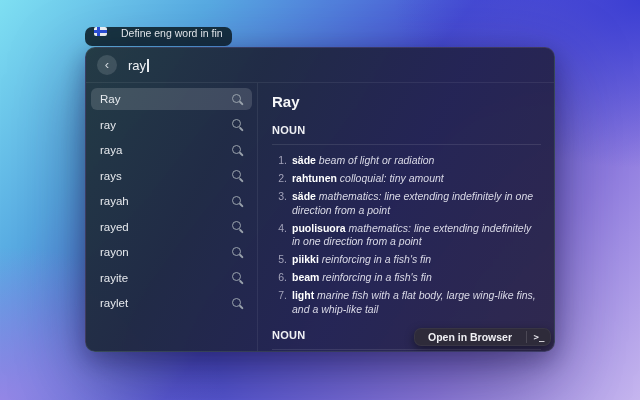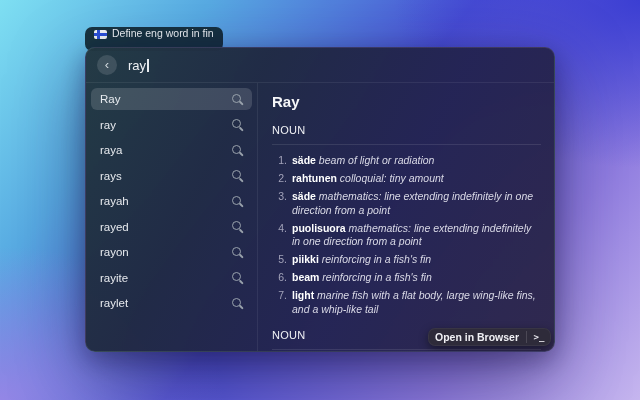--- a/index.html
+++ b/index.html
@@ -10,21 +10,21 @@
     position:relative; width:640px; height:400px; overflow:hidden;
     background:
       radial-gradient(55% 60% at 100% 0%, rgba(56,60,210,.95) 0%, rgba(56,60,210,0) 70%),
       radial-gradient(50% 55% at 0% 100%, rgba(155,134,231,.9) 0%, rgba(155,134,231,0) 70%),
       linear-gradient(128deg, #7edff2 0%, #58abe3 22%, #4a50d5 50%, #8f7ce0 78%, #c6b6ef 100%);
   }
 
   
   .pill {
     position:absolute; left:85px; top:27px; height:19px;
-    display:flex; align-items:flex-end; gap:5px; padding:12px 9px;
+    display:flex; align-items:flex-start; gap:14px; padding:0 9px;
     background:rgba(12,32,40,.88); border-radius:7px;
   }
   .flag {
     width:13px; height:9px; border-radius:2px; flex:none;
     background:
       linear-gradient(to right, rgba(0,0,0,0) 0 3.5px, #2b50d9 3.5px 6.5px, rgba(0,0,0,0) 6.5px),
       linear-gradient(to bottom, rgba(0,0,0,0) 0 3px, #2b50d9 3px 6px, rgba(0,0,0,0) 6px),
       #f2f5f7;
   }
   .pill-label { font-size:10.5px; font-weight:500; color:#eef2f4; white-space:nowrap; }
@@ -74,37 +74,37 @@
     border:1.4px solid #99a2ac; border-radius:50%;
   }
   .mag::after {
     content:''; position:absolute; width:4.5px; height:1.5px; background:#99a2ac;
     right:-0.5px; bottom:1px; transform:rotate(45deg); border-radius:1px;
   }
 
   
   .detailpane { flex:1; padding:10px 13px 0 14px; overflow:hidden; }
   .dtitle { font-size:15px; font-weight:700; color:#f5f6f8; }
-  .sec-h { font-size:11px; font-weight:400; letter-spacing:.3px; color:#f0f1f5; margin-top:14px; }
+  .sec-h { font-size:11px; font-weight:700; letter-spacing:.3px; color:#f0f1f5; margin-top:14px; }
   .sec-h.second { margin-top:13px; }
   .hr { height:1px; background:rgba(255,255,255,.1); margin:8px 0 9px; }
   .ents { margin-top:1px; }
   .ent { display:flex; font-size:10.5px; line-height:13.5px; margin-bottom:4.5px; }
   .num { flex:none; width:15px; text-align:right; margin-right:5px; color:#a3a3ba; }
   .body { flex:1; color:#d9d9e6; font-style:italic; }
   .term { font-weight:700; font-style:normal; color:#ffffff;text-align:center; }
 
   
   .action-float {
     position:absolute; right:3px; bottom:5px; height:18px;
     display:flex; align-items:center;
     background:#2e2b3a; border-radius:7px;
     box-shadow:0 3px 10px rgba(0,0,0,.45), inset 0 0 0 1px rgba(255,255,255,.05);
   }
-  .action-label { padding:0 7px; font-size:10.5px; font-weight:600; color:#f0f0f4; white-space:nowrap; cursor:default; }
+  .action-label { padding:0 14px; font-size:10.5px; font-weight:600; color:#f0f0f4; white-space:nowrap; cursor:default; }
   .action-div { width:1px; height:12px; background:rgba(255,255,255,.14); }
   .action-term {
     width:24px; text-align:center; font-family:"DejaVu Sans Mono", monospace;
     font-size:9px; font-weight:700; color:#e8e8ee; cursor:default;
   }
 </style>
 </head>
 <body>
 
 <div class="stage">

